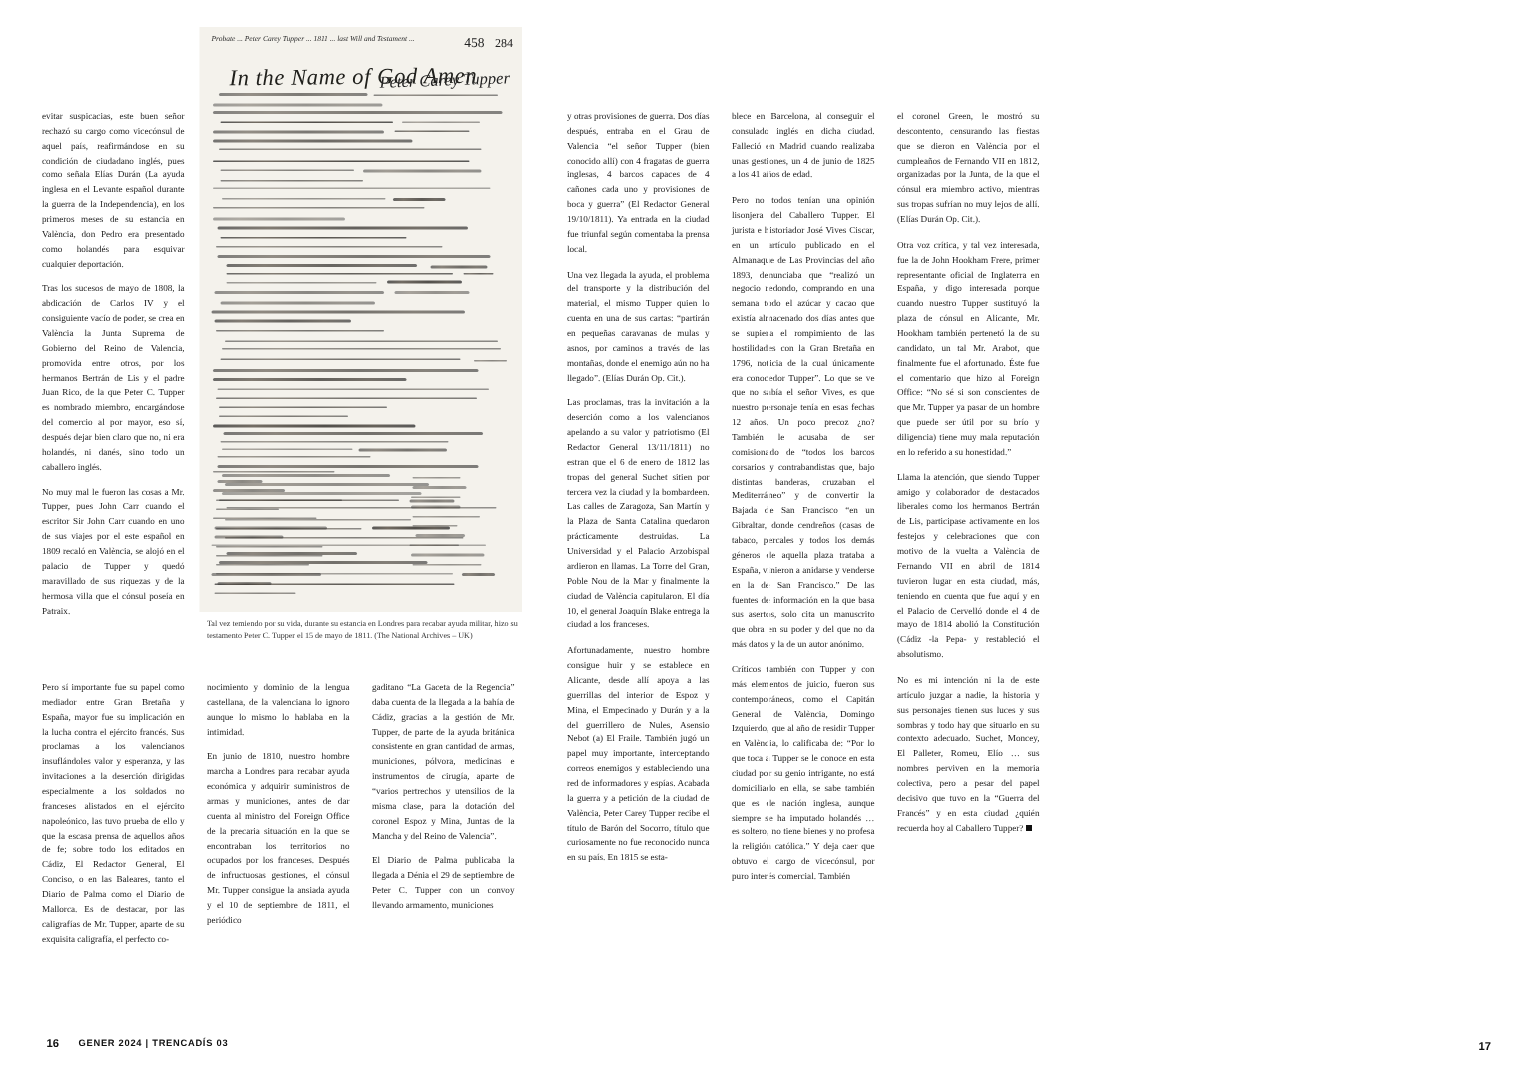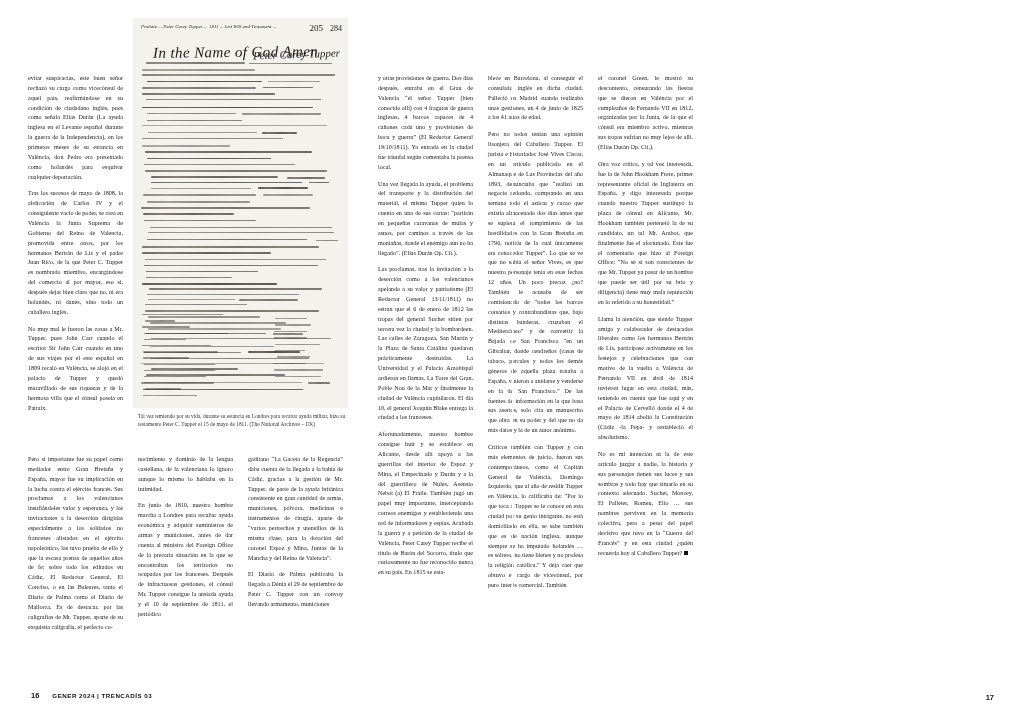--- a/index.html
+++ b/index.html
@@ -211,21 +211,21 @@
           <div class="ms-line" style="left: 140.891px; top: 319.2px; width: 32.6963px; opacity: 0.45;"></div>
           <div class="ms-line" style="left: 141.654px; top: 325.6px; width: 45.5382px; opacity: 0.45;"></div>
           <div class="ms-line" style="left: 142.04px; top: 332px; width: 30.1908px; opacity: 0.45;"></div>
           <div class="ms-line" style="left: 144.123px; top: 338.4px; width: 33.0739px; opacity: 0.45;"></div>
           <div class="ms-line" style="left: 140.423px; top: 344.8px; width: 32.459px; opacity: 0.45;"></div>
           <div class="ms-line" style="left: 140.569px; top: 351.2px; width: 49.5808px; opacity: 0.45;"></div>
           <div class="ms-line" style="left: 141.967px; top: 357.6px; width: 46.4144px; opacity: 0.45;"></div>
         </div>
       <div class="ms-topnote">Probate ... Peter Carey Tupper ... 1811 ... last Will and Testament ...</div>
       <div class="ms-folio">
-        <span>205</span><span class="num2">284</span>
+        <span>458</span><span class="num2">284</span>
       </div>
       <div class="ms-title">In the Name of God Amen</div>
       <div class="ms-sig">Peter Carey Tupper</div>
     </div>
     <div class="ms-caption">Tal vez temiendo por su vida, durante su estancia en Londres para recabar ayuda militar, hizo su testamento Peter C. Tupper el 15 de mayo de 1811. (The National Archives – UK)</div>
 
     <div class="col" id="col-a">
         <p>evitar suspicacias, este buen señor rechazó su cargo como vicecónsul de aquel país, reafirmándose en su condición de ciudadano inglés, pues como señala Elías Durán (La ayuda inglesa en el Levante español durante la guerra de la Independencia), en los primeros meses de su estancia en València, don Pedro era presentado como holandés para esquivar cualquier deportación.</p>
         <p>Tras los sucesos de mayo de 1808, la abdicación de Carlos IV y el consiguiente vacío de poder, se crea en València la Junta Suprema de Gobierno del Reino de Valencia, promovida entre otros, por los hermanos Bertrán de Lis y el padre Juan Rico, de la que Peter C. Tupper es nombrado miembro, encargándose del comercio al por mayor, eso sí, después dejar bien claro que no, ni era holandés, ni danés, sino todo un caballero inglés.</p>
         <p>No muy mal le fueron las cosas a Mr. Tupper, pues John Carr cuando el escritor Sir John Carr cuando en uno de sus viajes por el este español en 1809 recaló en València, se alojó en el palacio de Tupper y quedó maravillado de sus riquezas y de la hermosa villa que el cónsul poseía en Patraix.</p>

